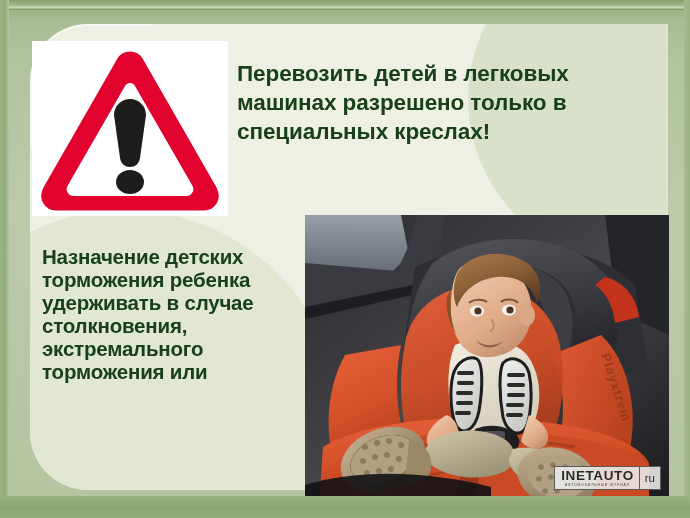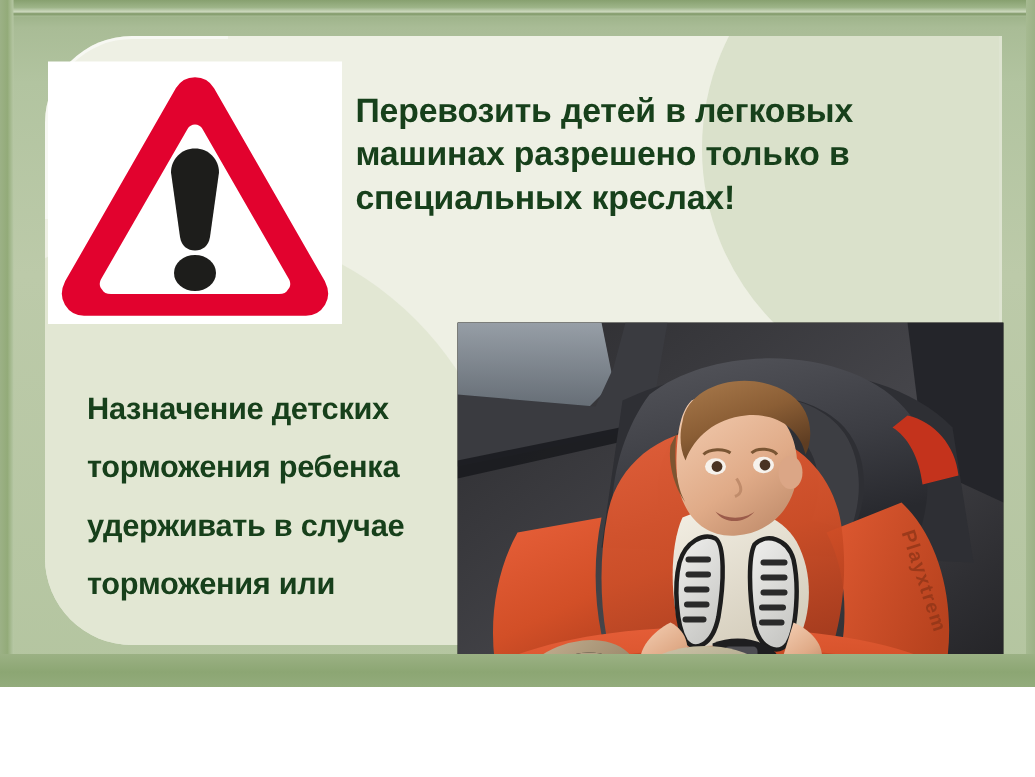--- a/index.html
+++ b/index.html
@@ -7,21 +7,21 @@
     padding: 0;
     background: #ffffff;
   }
   body {
     font-family: "Liberation Sans", sans-serif;
   }
 
   #slide {
     position: relative;
     width: 690px;
-    height: 458px;
+    height: 518px;
     overflow: hidden;
     background: #c4b5fd;
   }
 
   
   .bg-base {
     position: absolute;
     inset: 0;
     background: linear-gradient(180deg, #8fa87a 0%, #a9bc96 4%, #b2c4a0 12%, #bccaa9 40%, #b4c5a0 100%);
   }
@@ -133,21 +133,21 @@
     position: absolute;
     left: 42px;
     top: 245px;
     width: 272px;
     color: #17401b;
     font-size: 20.5px;
     font-weight: bold;
     line-height: 1.125;
     letter-spacing: -0.2px;
   }
-  .bodytext p { margin: 16px; }
+  .bodytext p { margin: 0; }
 
   
   .photo {
     position: absolute;
     left: 305px;
     top: 215px;
     width: 364px;
     height: 289px;
     overflow: hidden;
     background: #151515;
@@ -231,20 +231,22 @@
       <ellipse cx="98" cy="141" rx="14" ry="12" fill="#1d1d1b"></ellipse>
     </svg>
   </div>
 
   <div class="heading">Перевозить  детей в легковых машинах разрешено только в специальных креслах!</div>
 
   <div class="bodytext">
     <p>Назначение детских</p>
     <p>торможения ребенка</p>
     <p>удерживать в случае</p>
+    <p>столкновения,</p>
+    <p>экстремального</p>
     <p>торможения или</p>
   </div>
 
   <div class="photo">
     <svg viewBox="0 0 364 289" preserveAspectRatio="none">
       <defs>
         <linearGradient id="gCarInt" x1="0" y1="0" x2="1" y2="1">
           <stop offset="0" stop-color="#2b2b2e"></stop>
           <stop offset="0.5" stop-color="#45454a"></stop>
           <stop offset="1" stop-color="#1b1b1e"></stop>
@@ -418,16 +420,23 @@
           <circle cx="252" cy="276" r="2.8"></circle>
       </g>
 
       <text x="296" y="140" fill="#8d3417" font-family="'Liberation Sans', sans-serif" font-size="13" font-weight="bold" letter-spacing="1" transform="rotate(72 296 140)" opacity="0.75">Playxtrem</text>
 
       <path d="M300 62 C318 66 332 82 334 102 L310 108 C308 90 300 76 290 70 Z" fill="#c4331c"></path>
 
       <path d="M0 270 C60 252 130 258 186 272 L186 289 L0 289 Z" fill="#121214" opacity="0.9"></path>
     </svg>
 
+    <div class="watermark">
+      <div class="wm-main">
+        <div class="wm-name">INETAUTO</div>
+        <div class="wm-sub">АВТОМОБИЛЬНЫЙ ЖУРНАЛ</div>
+      </div>
+      <div class="wm-tld">ru</div>
+    </div>
   </div>
 
   <div class="bg-bottomband"></div>
 </div>
 
 </body></html>

